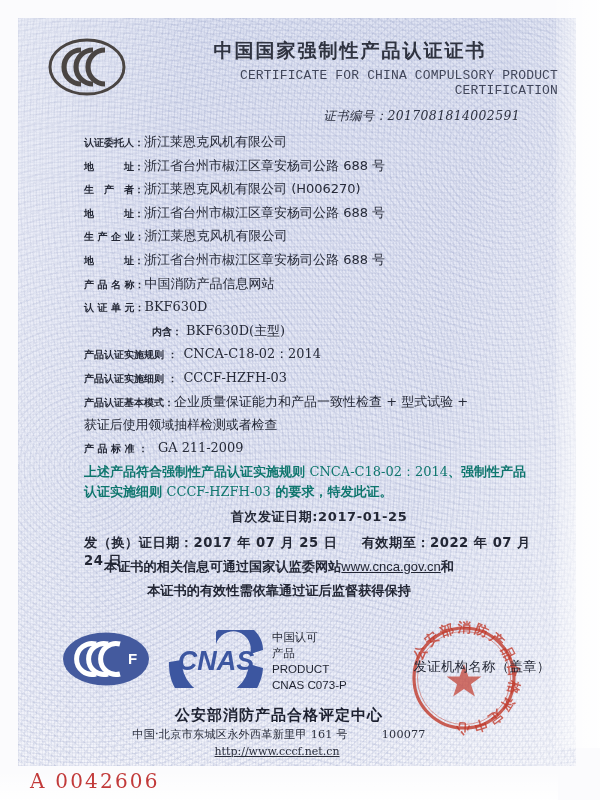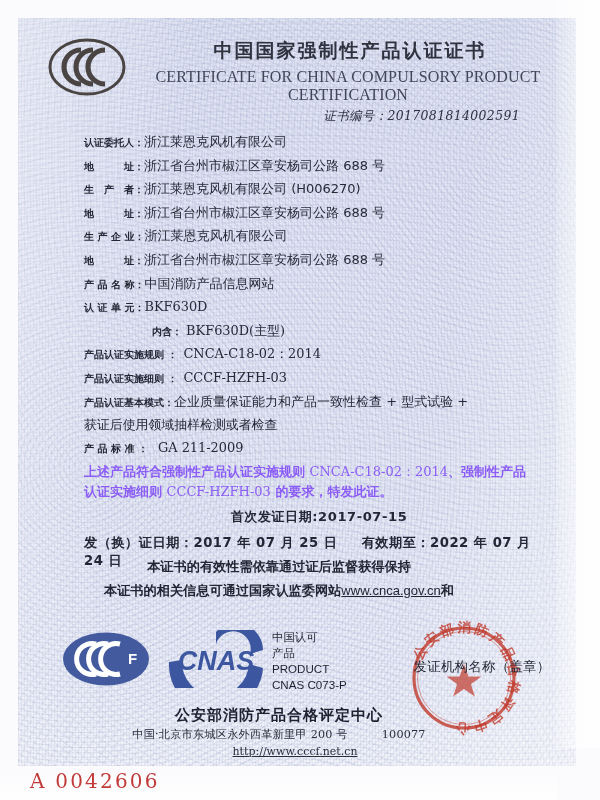--- a/index.html
+++ b/index.html
@@ -37,23 +37,23 @@
   .ccc-oval{position:absolute;left:47px;top:36px;width:80px;height:62px;}
   .ccc-oval svg{display:block;}
 
   
   .t-cn{
     position:absolute;left:150px;top:38px;width:400px;text-align:center;
     font-family:"DejaVu Sans","Liberation Sans",sans-serif;
     font-size:19px;font-weight:700;letter-spacing:2.0px;color:#2f3340;
   }
   .t-en{
-    position:absolute;left:138px;top:68px;width:420px;text-align:center;
-    font-size:16px;letter-spacing:.15px;color:#41465a;
-    font-family:Liberation Serif, serif;
+    position:absolute;left:138px;top:68px;width:420px;text-align:right;
+    font-size:13px;letter-spacing:.15px;color:#41465a;
+    font-family:Liberation Mono, monospace;
   }
   .certno{
     position:absolute;left:0;top:108px;width:520px;text-align:right;
     font-size:12.4px;color:#2c3040;letter-spacing:.4px;
     font-family:"DejaVu Serif","Liberation Serif",serif;
     font-style:italic;
   }
 
   
   .body{position:absolute;left:84px;top:133px;width:470px;}
@@ -64,21 +64,21 @@
   }
   .val{
     font-size:12.9px;color:#262a38;white-space:nowrap;
     font-family:"DejaVu Serif","Liberation Serif",serif;
   }
   .val.cn{font-family:"DejaVu Sans","Liberation Sans",sans-serif;font-size:13px;}
 
   .cont{font-size:12.9px;color:#262a38;font-family:"DejaVu Sans","Liberation Sans",sans-serif;
         line-height:17px;margin-bottom:5.6px;}
 
-  .para{font-size:13px;color:#8b5cf6;line-height:19.5px;
+  .para{font-size:13px;color:#0f766e;line-height:19.5px;
         font-family:"DejaVu Sans","Liberation Sans",sans-serif;font-weight:700;}
   .para .lt{font-family:"DejaVu Serif","Liberation Serif",serif;font-weight:400;}
 
   .first-date{text-align:center;font-size:13px;font-weight:700;color:#232735;
     letter-spacing:.6px;margin-top:7px;
     font-family:"DejaVu Sans","Liberation Sans",sans-serif;}
   .issue{margin-top:8px;font-size:13.2px;font-weight:700;color:#232735;
     letter-spacing:.5px;font-family:"DejaVu Sans","Liberation Sans",sans-serif;}
 
   
@@ -102,21 +102,21 @@
     font-family:"DejaVu Sans","Liberation Sans",sans-serif;}
 
   
   .f1{position:absolute;left:30px;top:706px;width:498px;text-align:center;
     font-size:15px;font-weight:700;color:#1d2130;letter-spacing:1px;
     font-family:"DejaVu Sans","Liberation Sans",sans-serif;}
   .f2{position:absolute;left:30px;top:727px;width:498px;text-align:center;
     font-size:11.2px;color:#2a2e3c;letter-spacing:.2px;
     font-family:"DejaVu Serif","Liberation Serif",serif;}
   .f2 .zip{display:inline-block;margin-left:34px;}
-  .f3{position:absolute;left:46px;top:745px;width:498px;text-align:center;
+  .f3{position:absolute;left:28px;top:745px;width:498px;text-align:center;
     font-size:11px;color:#2a2e3c;text-decoration:underline;
     font-family:"DejaVu Serif","Liberation Serif",serif;}
 
   
   .serial{position:absolute;left:30px;top:769px;font-size:20px;color:#c23a3a;
     letter-spacing:2.2px;font-family:"DejaVu Serif","Liberation Serif",serif;}
 </style>
 </head>
 <body>
 
@@ -211,34 +211,34 @@
         <span class="val" style="margin-left:10px;">GA 211-2009</span>
       </div>
 
       <div class="para" style="margin-top:4px;">
         <span>上述产品符合强制性产品认证实施规则 </span><span class="lt">CNCA-C18-02：2014</span><span>、强制性产品</span>
       </div>
       <div class="para">
         <span>认证实施细则 </span><span class="lt">CCCF-HZFH-03</span><span> 的要求，特发此证。</span>
       </div>
 
-      <div class="first-date">首次发证日期:2017-07-15</div>
+      <div class="first-date">首次发证日期:2017-01-25</div>
 
       <div class="issue">
         <span>发（换）证日期：</span><span>2017 年 07 月 25 日</span>
         <span style="display:inline-block;width:14px;"></span>
         <span>有效期至：</span><span>2022 年 07 月 24 日</span>
       </div>
     </div>
 
     <div class="notice">
-      <div>本证书的有效性需依靠通过证后监督获得保持</div>
       <div>
         <span>本证书的相关信息可通过国家认监委网站</span><span class="u">www.cnca.gov.cn</span><span>和</span>
       </div>
+      <div>本证书的有效性需依靠通过证后监督获得保持</div>
     </div>
 
     <div class="cccf">
       <svg width="88" height="56" viewBox="0 0 88 56">
         <ellipse cx="44" cy="28" rx="43" ry="26.5" fill="#445a9e"></ellipse>
         <path d="M34 13 A15.5 15.5 0 1 0 34 43" fill="none" stroke="#ffffff" stroke-width="5"></path>
         <path d="M46 13 A15.5 15.5 0 1 0 46 43" fill="none" stroke="#ffffff" stroke-width="5"></path>
         <path d="M58 13 A15.5 15.5 0 1 0 58 43" fill="none" stroke="#ffffff" stroke-width="5"></path>
         <text x="66" y="33" font-family="Liberation Sans, sans-serif" font-size="15" font-weight="bold" fill="#ffffff">F</text>
       </svg>
@@ -269,19 +269,19 @@
         <text font-family="DejaVu Sans, sans-serif" font-size="13.5" font-weight="bold" fill="#c0392b" opacity=".78" letter-spacing="2.6">
           <textPath href="#ring" startOffset="6%">公安部消防产品合格评定中心</textPath>
         </text>
         <path d="M62 48 L66.4 60.4 L79.4 60.4 L68.9 68.2 L72.9 80.6 L62 72.9 L51.1 80.6 L55.1 68.2 L44.6 60.4 L57.6 60.4 Z" fill="#c0392b" opacity=".70"></path>
       </svg>
     </div>
     <div class="issuer">发证机构名称（盖章）</div>
 
     <div class="f1">公安部消防产品合格评定中心</div>
     <div class="f2">
-      <span>中国·北京市东城区永外西革新里甲 200 号</span><span class="zip">100077</span>
+      <span>中国·北京市东城区永外西革新里甲 161 号</span><span class="zip">100077</span>
     </div>
     <div class="f3">http://www.cccf.net.cn</div>
 
     <div class="serial" style="color: rgb(194, 58, 58);">A 0042606</div>
   </div>
 </div>
 
 </body></html>

